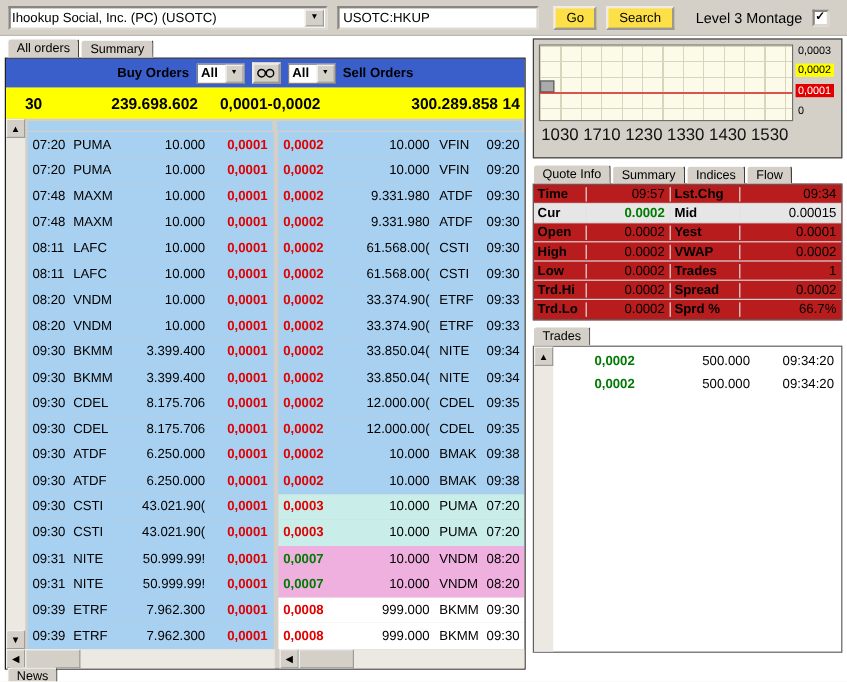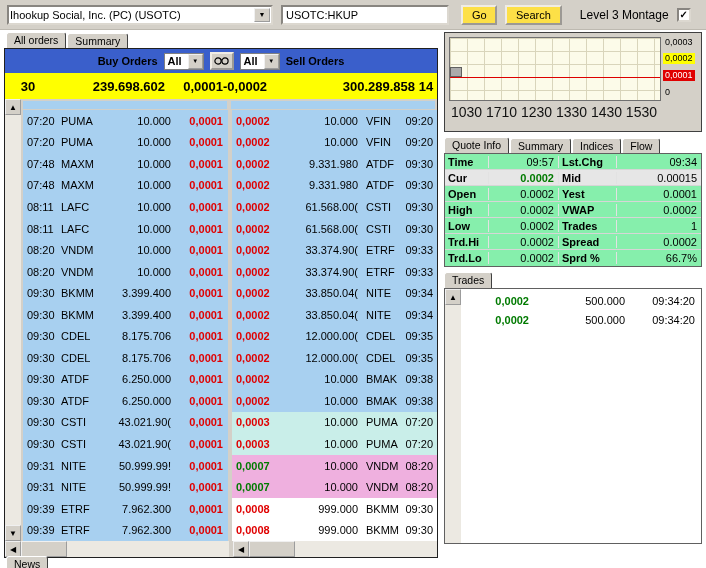--- a/index.html
+++ b/index.html
@@ -71,21 +71,21 @@
   .chart-area{display:flex;height:64px}
   .plot{position:relative;flex:1;border:1px solid #707070;background:#fcfbe9;background-image:repeating-linear-gradient(to right,#d9d5bb 0 1px,transparent 1px 17px),repeating-linear-gradient(to bottom,#d9d5bb 0 1px,transparent 1px 13px)}
   .red-line{position:absolute;left:0;right:0;top:39px;height:1px;background:#dd0000}
   .gray-bar{position:absolute;left:0;top:29px;width:12px;height:10px;background:#ababab;border:1px solid #606060}
   .ylabels{width:38px;position:relative;font-size:9px}
   .ylab{position:absolute;left:2px;padding:0 2px;line-height:11px;white-space:nowrap}
   .y3{top:0}.y2{top:16px;background:#ffff00}.y1{top:33px;background:#e00000;color:#fff}.y0{top:50px}
   .xlabels{display:flex;justify-content:space-between;font-size:14px;padding:3px 42px 0 2px;color:#111}
   .right-col .tabbar{margin-top:0}
   .tabbar.spaced{margin-top:5px}
-  .q-table{width:258px;border:1px solid #606060;background:#86efac}
+  .q-table{width:258px;border:1px solid #606060;background:#b91c1c}
   .q-row{display:grid;grid-template-columns:44px 70px 58px 1fr;height:16px;border-bottom:1px solid #d6d6d6;align-items:center}
   .q-row:last-child{border-bottom:none}
   .q-lab{font-weight:bold;padding-left:3px;border-right:1px solid #e2e2e2;white-space:nowrap;overflow:hidden}
   .q-val{text-align:right;padding-right:4px;border-right:1px solid #e2e2e2;white-space:nowrap}
   .q-val:last-child{border-right:none}
   .q-val.green{color:#007a00;font-weight:bold}
   .q-hl{background:#e6e6e6}
   .trades-panel{margin-top:0;height:256px;border:1px solid #606060;background:#fff;display:flex}
   .t-rows{flex:1;display:flex;flex-direction:column;padding-top:2px}
   .t-row{height:19px;display:grid;grid-template-columns:68px 96px 1fr;align-items:center}

